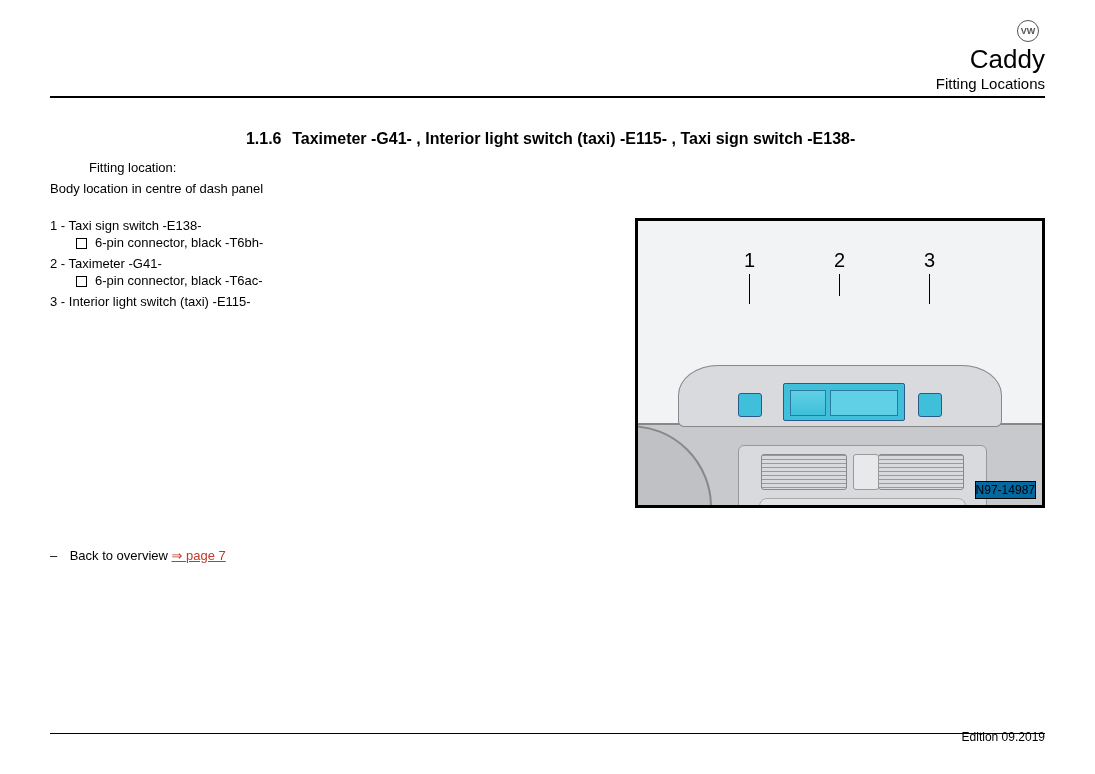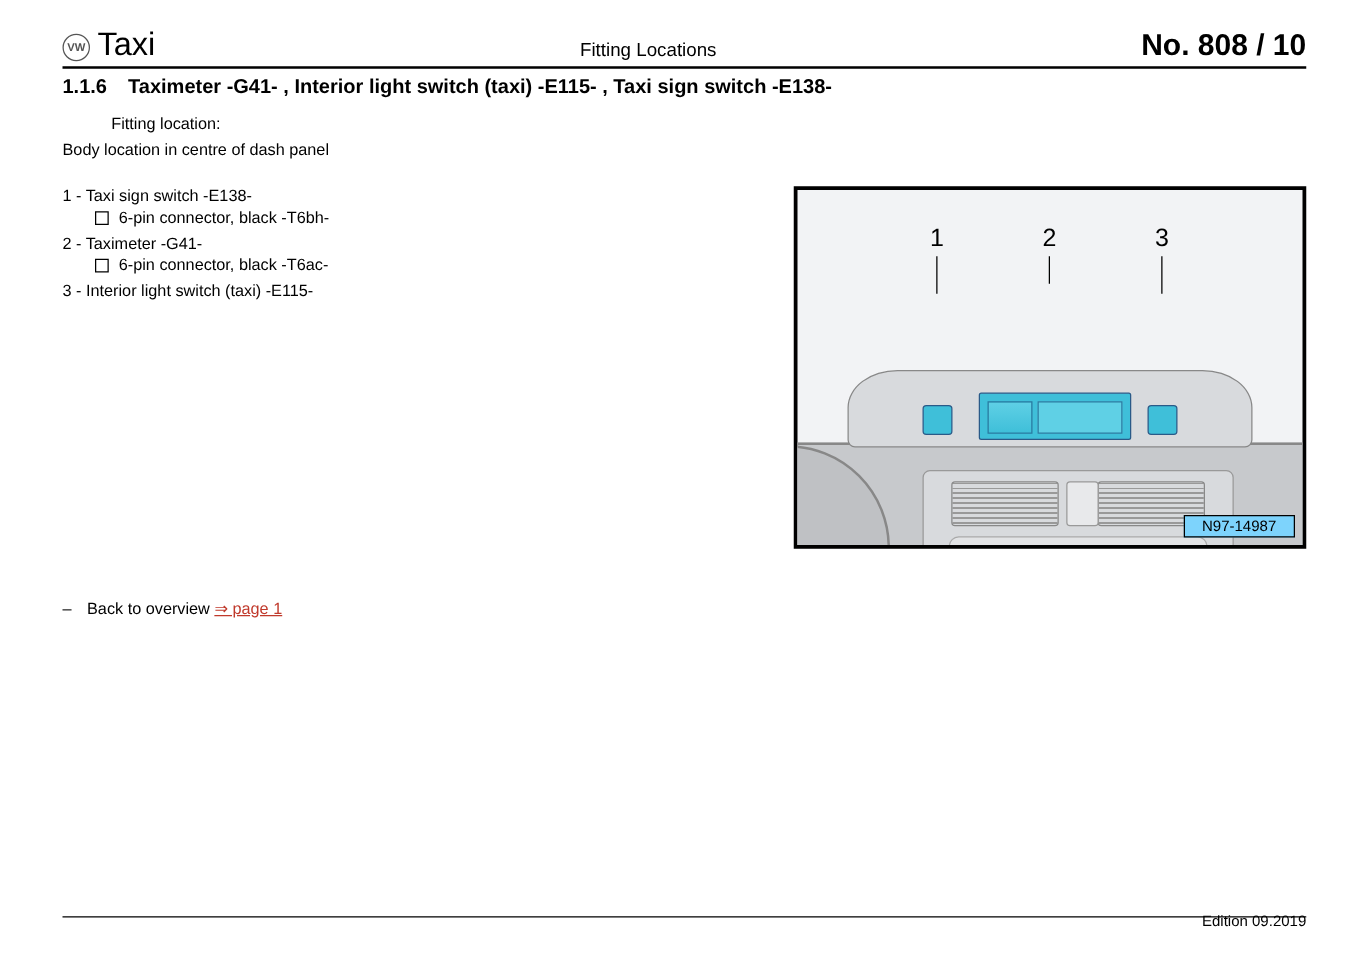--- a/index.html
+++ b/index.html
@@ -17,20 +17,21 @@
     padding: 20px 50px 0 50px;
     box-sizing: border-box;
     height: 100%;
     position: relative;
   }
   .header-row {
     display: flex;
     align-items: flex-end;
     border-bottom: 2px solid #000;
     padding-bottom: 2px;
+    flex-direction: column;
   }
   .vw-logo {
     width: 20px;
     height: 20px;
     border: 1.5px solid #555;
     border-radius: 50%;
     display: inline-flex;
     align-items: center;
     justify-content: center;
     font-size: 9px;
@@ -49,23 +50,24 @@
     text-align: center;
     font-size: 15px;
     padding-bottom: 2px;
   }
   .page-no {
     font-size: 24px;
     font-weight: bold;
     flex: 0 0 auto;
   }
   .section-title {
-    margin-top: 6px;
+    margin-top: 32px;
     font-size: 16px;
     font-weight: bold;
+    text-align: center;
   }
   .section-no {
     display: inline-block;
     min-width: 48px;
   }
   .fitloc {
     margin-top: 12px;
     font-size: 13px;
     margin-left: 39px;
   }
@@ -232,23 +234,23 @@
     width: 160px;
     height: 160px;
     background: #bfc1c4;
     border: 2px solid #888;
     border-radius: 50%;
   }
   .img-id {
     position: absolute;
     bottom: 6px;
     right: 6px;
-    background: #7dd3fc;
+    background: #0369a1;
     border: 1px solid #000;
-    padding: 1px 14px;
+    padding: 1px 0;
     font-size: 12px;
   }
   .backlink {
     margin-top: 40px;
     font-size: 13px;
   }
   .backlink .dash {
     display: inline-block;
     width: 16px;
   }
@@ -269,23 +271,22 @@
     bottom: 30px;
     font-size: 12px;
   }
 </style>
 </head>
 <body>
 
 <div class="page">
   <div class="header-row">
     <span class="vw-logo">VW</span>
-    <span class="model">Taxi</span>
+    <span class="model">Caddy</span>
     <span class="center-title">Fitting Locations</span>
-    <span class="page-no">No.  808 /  10</span>
   </div>
 
   <div class="section-title">
     <span class="section-no">1.1.6</span>
     <span>Taximeter -G41- , Interior light switch (taxi) -E115- , Taxi sign switch -E138-</span>
   </div>
 
   <div class="fitloc">Fitting location:</div>
   <div class="fitdesc">Body location in centre of dash panel</div>
 
@@ -341,18 +342,18 @@
             </div>
           </div>
         </div>
         <div class="img-id">N97-14987</div>
       </div>
     </div>
   </div>
 
   <div class="backlink">
     <span class="dash">–</span>
-    <span>Back to overview </span><a href="#" class="link">⇒ page 1</a>
+    <span>Back to overview </span><a href="#" class="link">⇒ page 7</a>
   </div>
 
   <div class="footer-line"></div>
   <div class="edition">Edition  09.2019</div>
 </div>
 
 </body></html>

